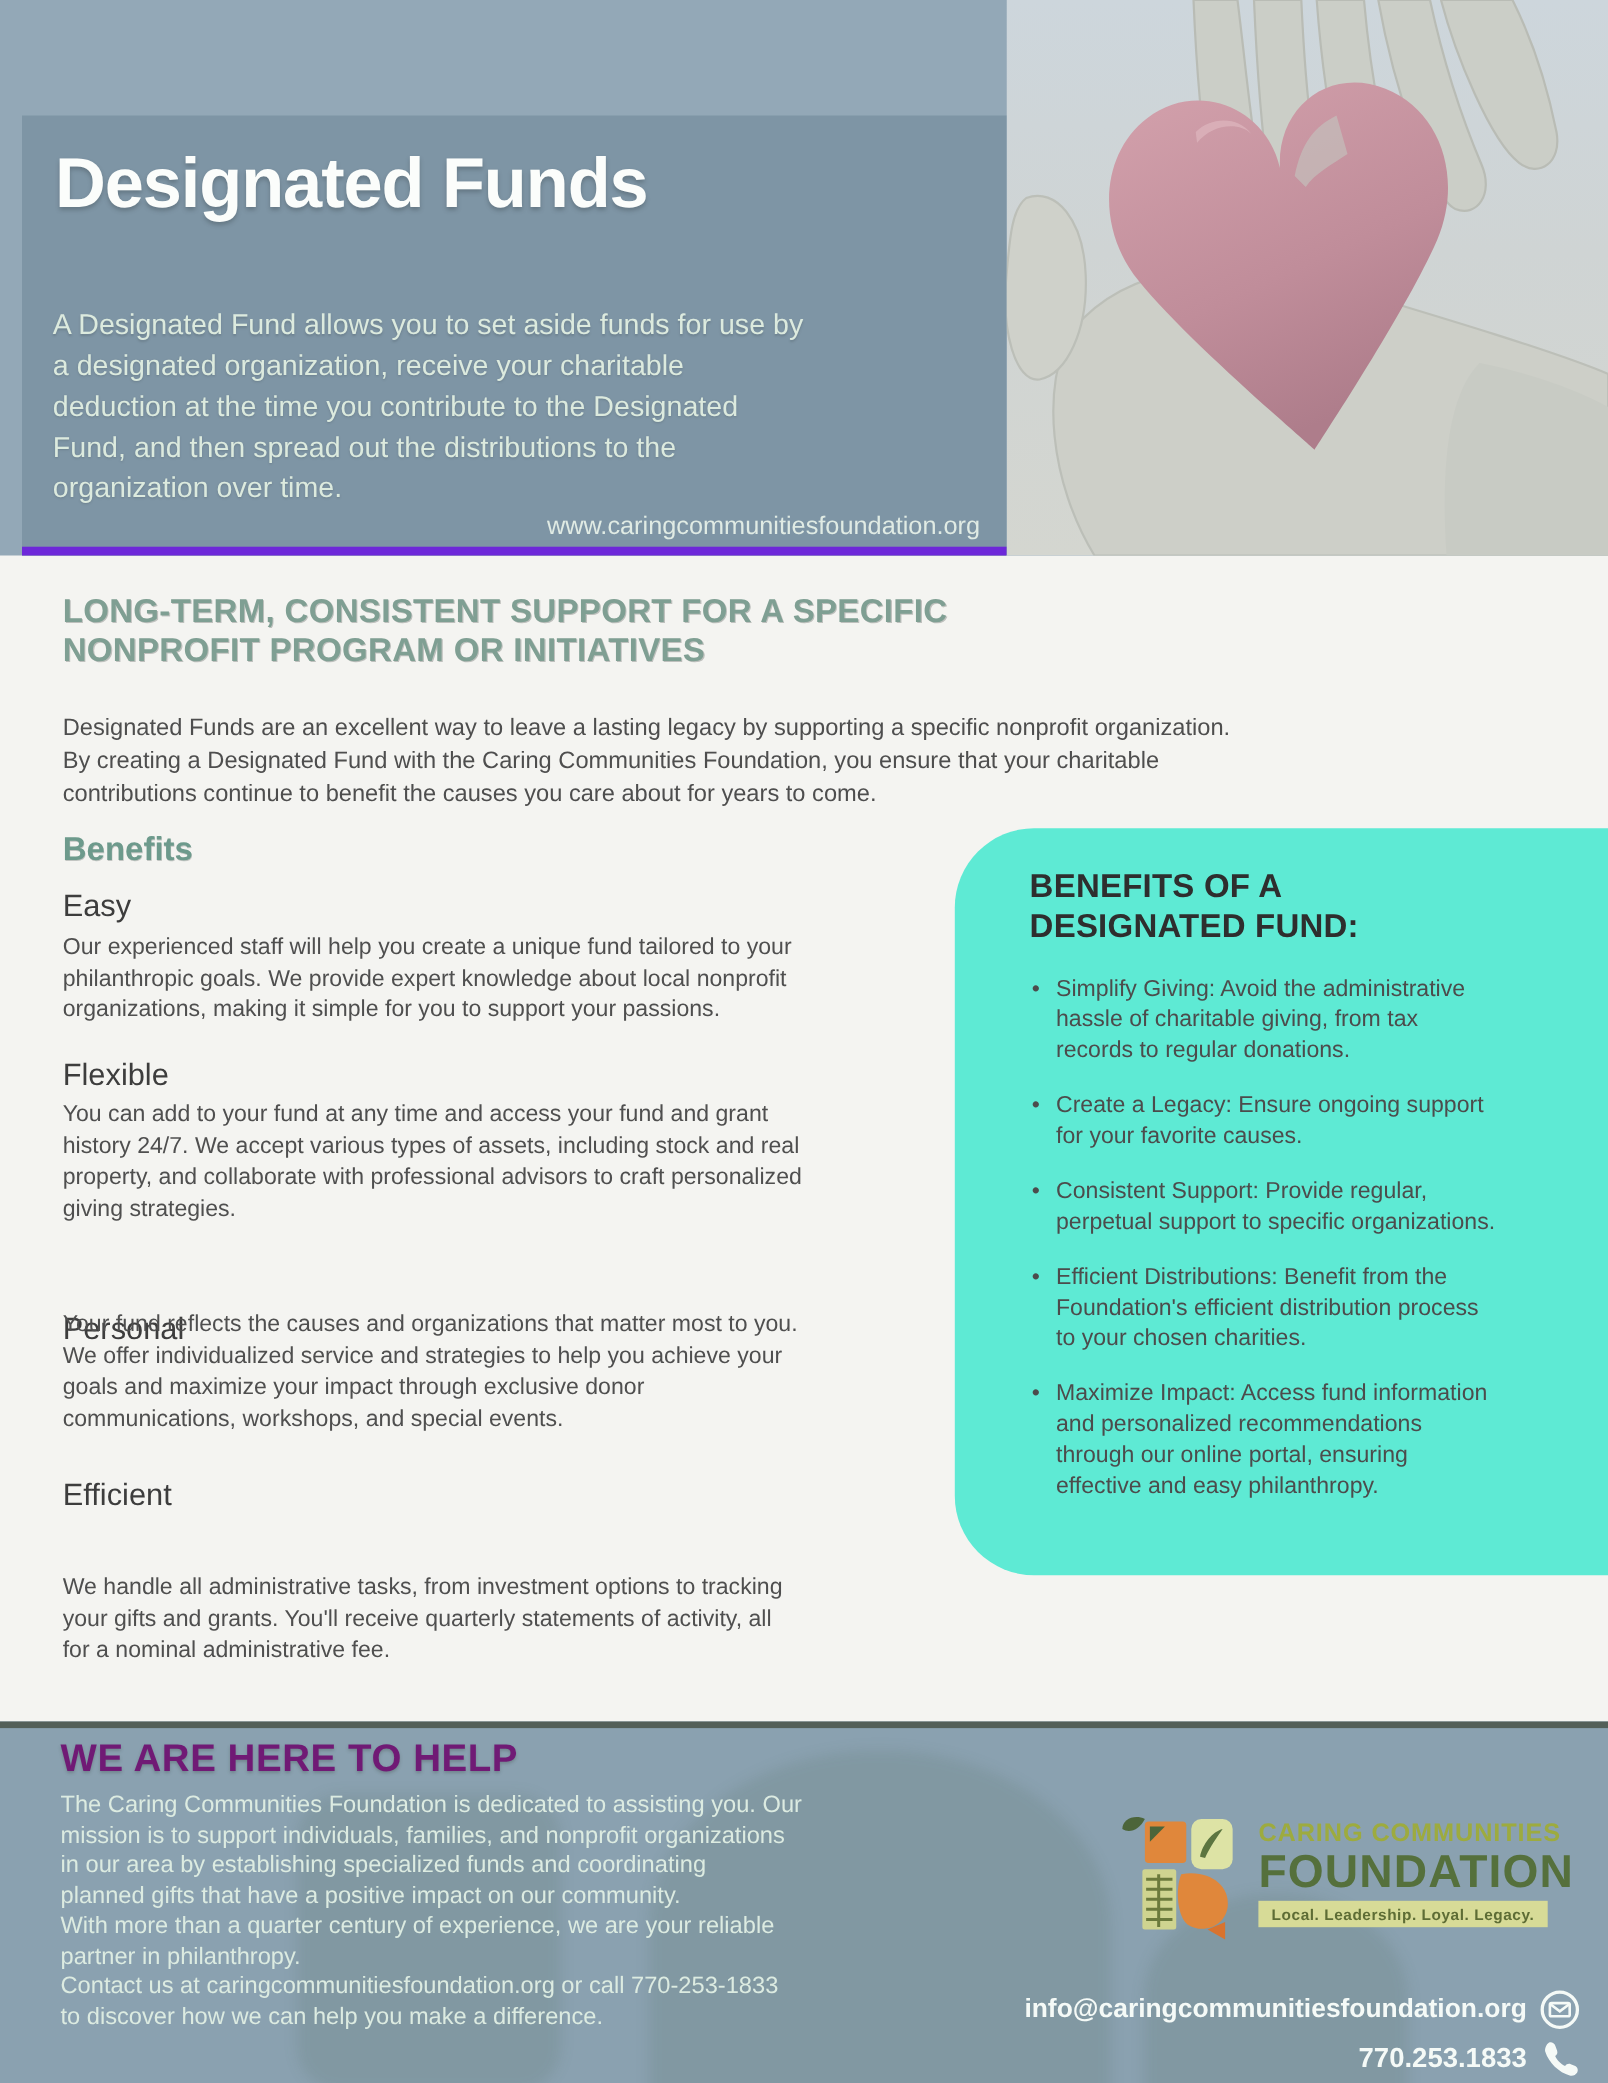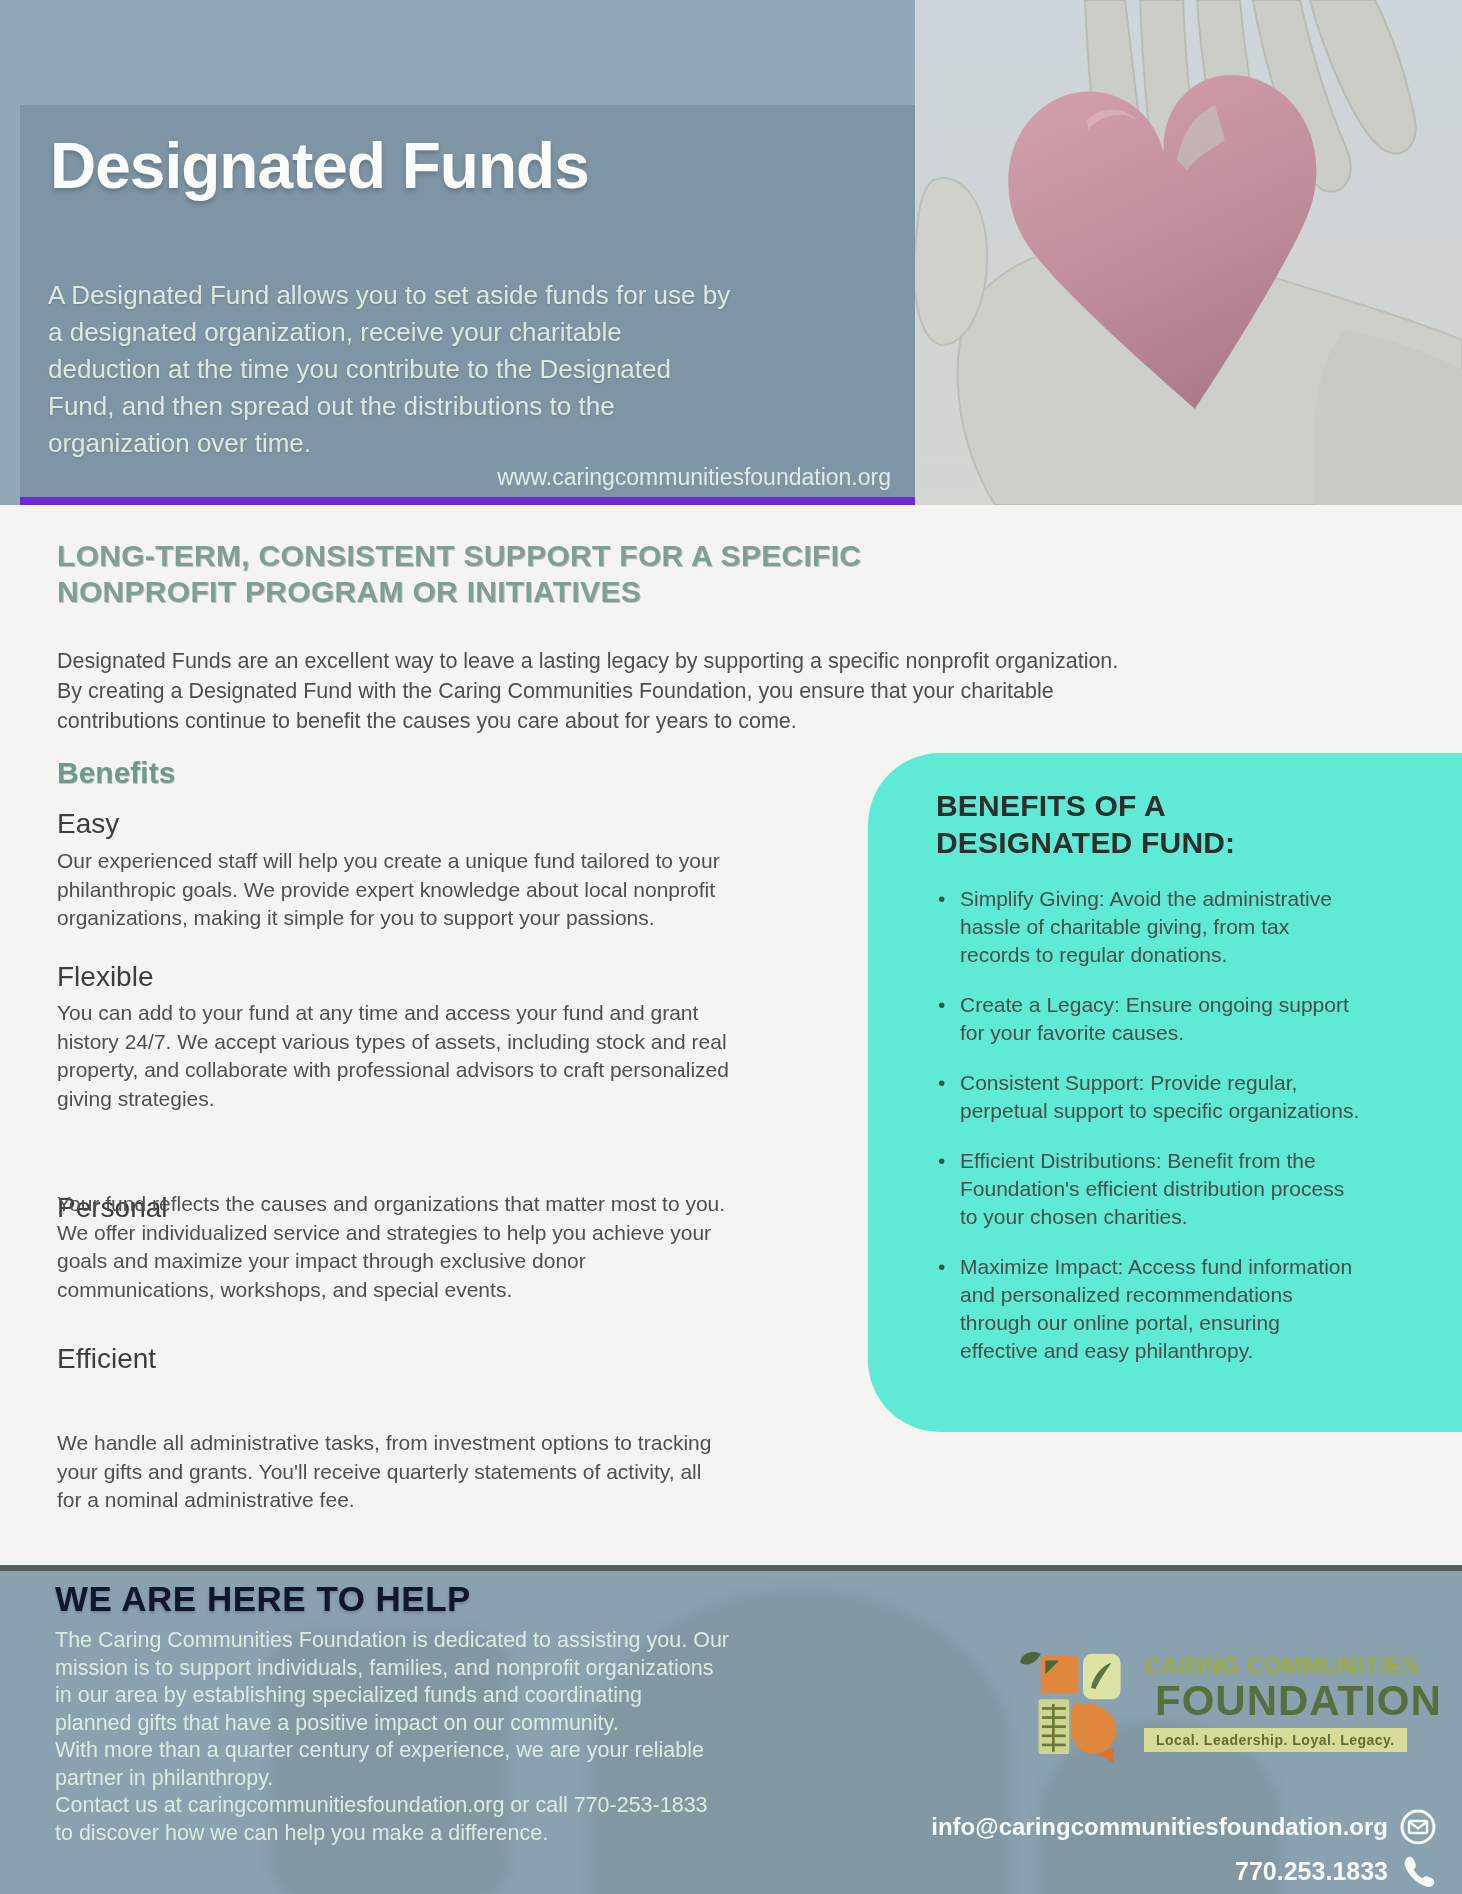--- a/index.html
+++ b/index.html
@@ -73,31 +73,31 @@
   
   #footer-band{
     left:0; top:1565px; width:1462px; height:329px;
     background:#8aa1b0; border-top:6px solid #535f58; box-sizing:border-box; overflow:hidden;
   }
   .silhouette{position:absolute; background:rgba(66,88,66,0.12); filter:blur(6px);}
   #sil-1{left:270px; top:60px; width:240px; height:270px; border-radius:40px;}
   #sil-2{left:590px; top:20px; width:420px; height:320px; border-radius:50% 50% 0 0;}
   #sil-3{left:1040px; top:150px; width:240px; height:190px; border-radius:50% 50% 0 0;}
   #footer-heading{
-    left:55px; top:8px; font-size:35px; font-weight:800; color:#0f172a; letter-spacing:0.5px;
+    left:55px; top:8px; font-size:35px; font-weight:800; color:#701a75; letter-spacing:0.5px;
     text-shadow:0 2px 3px rgba(55,66,60,0.3);
   }
   #footer-body{
     left:55px; top:56px; width:720px; font-size:21.5px; line-height:27.5px; color:#dcebe1;
   }
   #logo-block{left:1018px; top:78px; display:flex; align-items:flex-start;}
   #logo-mark{width:114px; height:120px; flex:0 0 auto;}
   #logo-text{margin-left:12px; padding-top:4px;}
   #logo-line1{font-size:23px; font-weight:800; color:#9dab3f; letter-spacing:0.8px;}
-  #logo-line2{font-size:42px; font-weight:800; color:#55703c; letter-spacing:1px; line-height:42px;margin-left:11px;}
+  #logo-line2{font-size:42px; font-weight:800; color:#55703c; letter-spacing:1px; line-height:42px;}
   #logo-tagline{
     display:inline-block; margin-top:6px; background:#d7db97; color:#5e6d35;
     font-size:14px; font-weight:700; padding:4px 12px; letter-spacing:0.5px;
   }
   .contact-row{display:flex; align-items:center; gap:12px; color:#f5faf7; font-weight:700;}
   #email-row{right:26px; top:238px; font-size:24px; cursor:pointer;}
   #phone-row{right:26px; top:282px; font-size:25px; cursor:pointer;}
   .contact-icon{width:36px; height:36px; flex:0 0 auto;}
 </style>
 </head>

